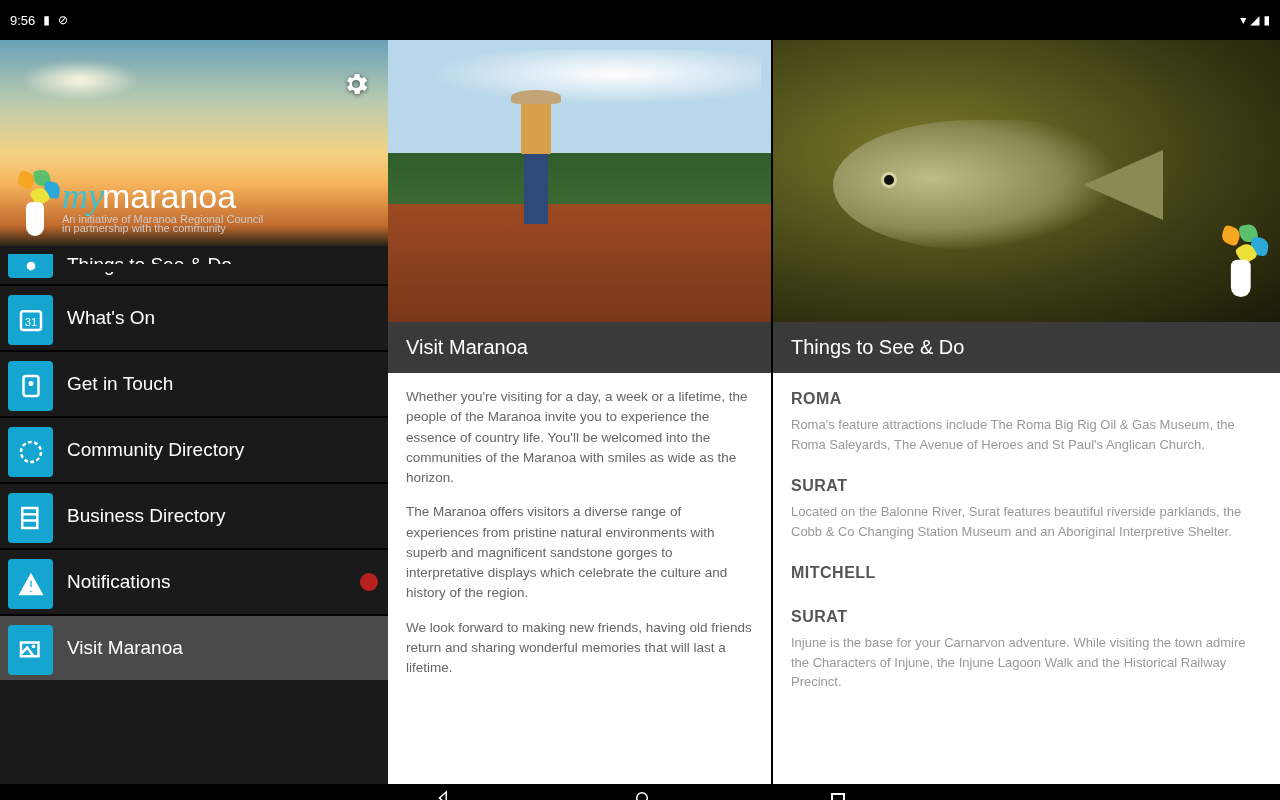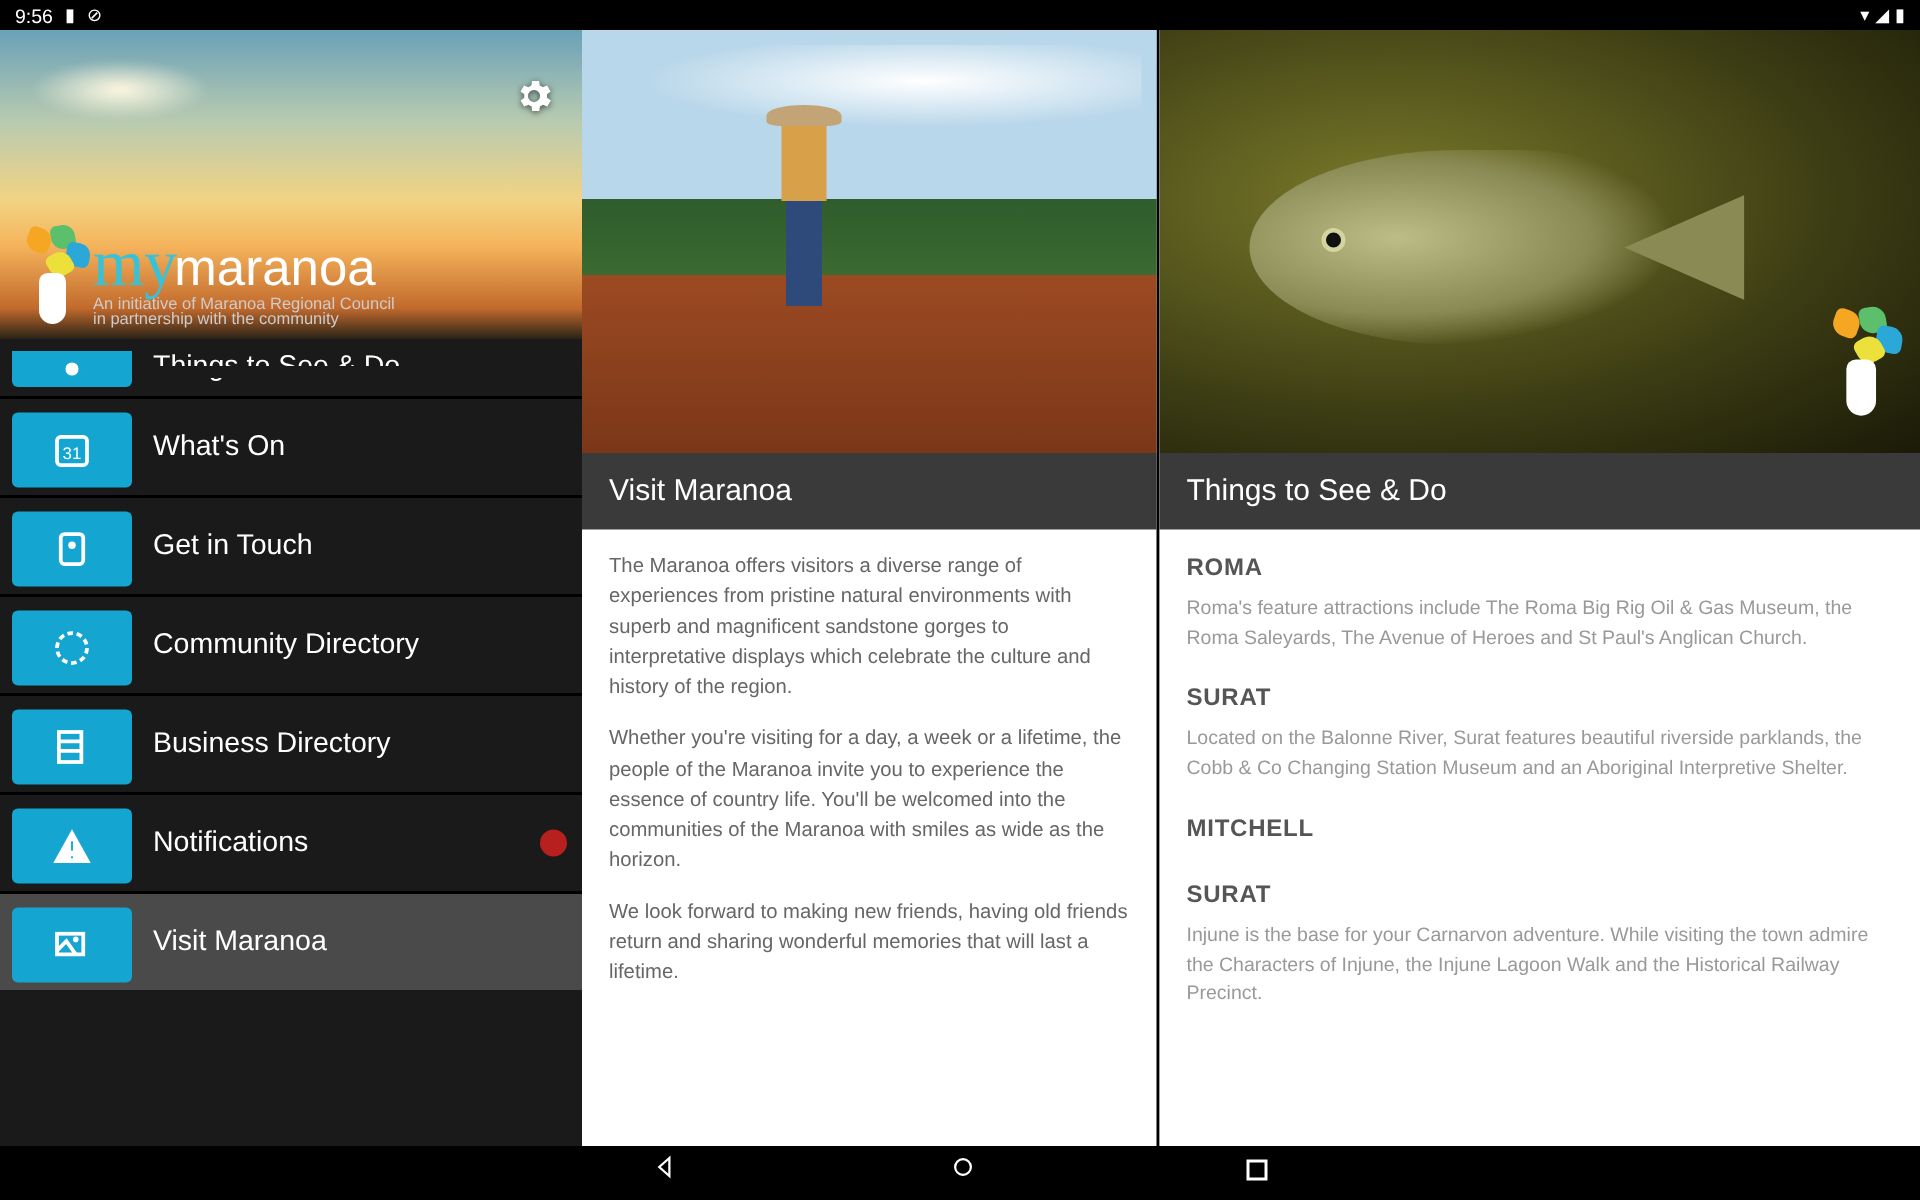--- a/index.html
+++ b/index.html
@@ -1,19 +1,19 @@
 <!DOCTYPE html>
 <html><head>
 <meta charset="utf-8">
 <style>
   * { margin:0; padding:0; box-sizing:border-box; font-family:Arial,Helvetica,sans-serif; }
   html,body { width:1280px; height:800px; background:#000; overflow:hidden; }
 
   
-  .status-bar { width:100%; height:20px; background:#000; color:#fff; display:flex; align-items:center; padding:0 10px; font-size:13px;border-radius:10px; }
+  .status-bar { width:100%; height:40px; background:#000; color:#fff; display:flex; align-items:center; padding:0 10px; font-size:13px;border-radius:10px; }
   .status-left { display:flex; align-items:center; gap:8px; }
   .status-right { margin-left:auto; display:flex; align-items:center; gap:4px; }
   .glyph { font-size:12px; }
 
   
   .app { width:100%; height:744px; display:flex; background:#000; position:relative; }
 
   
   .sidebar { width:388px; height:100%; background:#1a1a1a; display:flex; flex-direction:column; position:relative; }
   .sidebar-banner { width:100%; height:206px; position:relative; background:linear-gradient(to bottom,#6aa1b8 0%,#b9cbb0 30%,#f2d383 55%,#f5b35b 70%,#c26a2c 90%,#2a2318 100%); }
@@ -23,28 +23,28 @@
 
   .logo-block { position:absolute; left:12px; bottom:6px; display:flex; align-items:center; }
   .logo-tree { width:50px; height:70px; position:relative; }
   .logo-drop { position:absolute; width:18px; height:34px; background:#fff; border-radius:9px 9px 14px 14px; left:14px; top:32px; }
   .leaf { position:absolute; width:16px; height:16px; border-radius:4px 50% 4px 50%; }
   .l1 { background:#f5a623; left:6px;  top:2px;  transform:rotate(20deg);}
   .l2 { background:#5bbf6b; left:22px; top:0;    transform:rotate(-10deg);}
   .l3 { background:#2ca8d8; left:32px; top:12px; transform:rotate(10deg);}
   .l4 { background:#ebe13a; left:20px; top:18px; transform:rotate(-30deg);}
   .logo-text .name { color:#fff; font-size:34px; font-weight:300; letter-spacing:0; }
-  .logo-text .my { color:#39c2d7; font-family:"Brush Script MT",cursive; font-size:44px; margin-right:-2px;}
+  .logo-text .my { font-style:italic; color:#39c2d7; font-family:"Brush Script MT",cursive; font-size:36px; margin-right:-2px;}
   .tagline { color:#ccc; font-size:11px; margin-top:-4px; line-height:1.2; }
 
   .nav-list { flex:1; overflow:hidden; margin-top:6px; }
   .nav-item { height:66px; display:flex; align-items:center; padding:0 12px 0 0; color:#fff; font-size:19px; border-top:2px solid #000; position:relative; cursor:pointer;}
   .nav-item.cut { height:34px; margin-top:-2px; align-items:flex-end; padding-bottom:6px;}
   .nav-item.active { background:#4a4a4a; }
-  .nav-icon { width:80px; height:50px; margin:4px 14px 0 8px; background:#14a5d1; border-radius:4px; display:flex; align-items:center; justify-content:center; color:#4c1d95; }
+  .nav-icon { width:45px; height:50px; margin:4px 14px 0 8px; background:#14a5d1; border-radius:4px; display:flex; align-items:center; justify-content:center; color:#4c1d95; }
   .nav-item.cut .nav-icon{ height:24px; border-radius:0 0 4px 4px; }
   .nav-icon svg{ width:30px; height:30px; fill:#fff; stroke:#fff; }
   .nav-item.active .nav-icon{ background:#14a5d1;}
   .notif-badge{ position:absolute; right:10px; width:18px; height:18px; background:#b82020; border-radius:50%;}
   .nav-item.cut .nav-label { position:relative; top:-2px; color:#fff;}
   .nav-item.cut .nav-label::after { content:""; position:absolute; left:-4px; right:-4px; top:46%; height:8px; background:#1a1a1a; }
 
   
   .content { flex:1; height:100%; display:flex; }
   .col { height:100%; display:flex; flex-direction:column; background:#fff; }
@@ -197,22 +197,22 @@
       <div class="hero hero-a">
         <div class="clouds"></div>
         <div class="man">
           <div class="hat"></div>
             <div class="torso"></div>
             <div class="legs"></div>
         </div>
       </div>
       <div class="col-header">Visit Maranoa</div>
       <div class="col-body">
+        <p>Whether you're visiting for a day, a week or a lifetime, the people of the Maranoa invite you to experience the essence of country life. You'll be welcomed into the communities of the Maranoa with smiles as wide as the horizon.</p>
         <p>The Maranoa offers visitors a diverse range of experiences from pristine natural environments with superb and magnificent sandstone gorges to interpretative displays which celebrate the culture and history of the region.</p>
-        <p>Whether you're visiting for a day, a week or a lifetime, the people of the Maranoa invite you to experience the essence of country life. You'll be welcomed into the communities of the Maranoa with smiles as wide as the horizon.</p>
         <p>We look forward to making new friends, having old friends return and sharing wonderful memories that will last a lifetime.</p>
 
       </div>
     </div>
 
     <div class="col col-b">
       <div class="hero hero-b">
         <div class="fish">
             <div class="eye"></div>
           </div>

